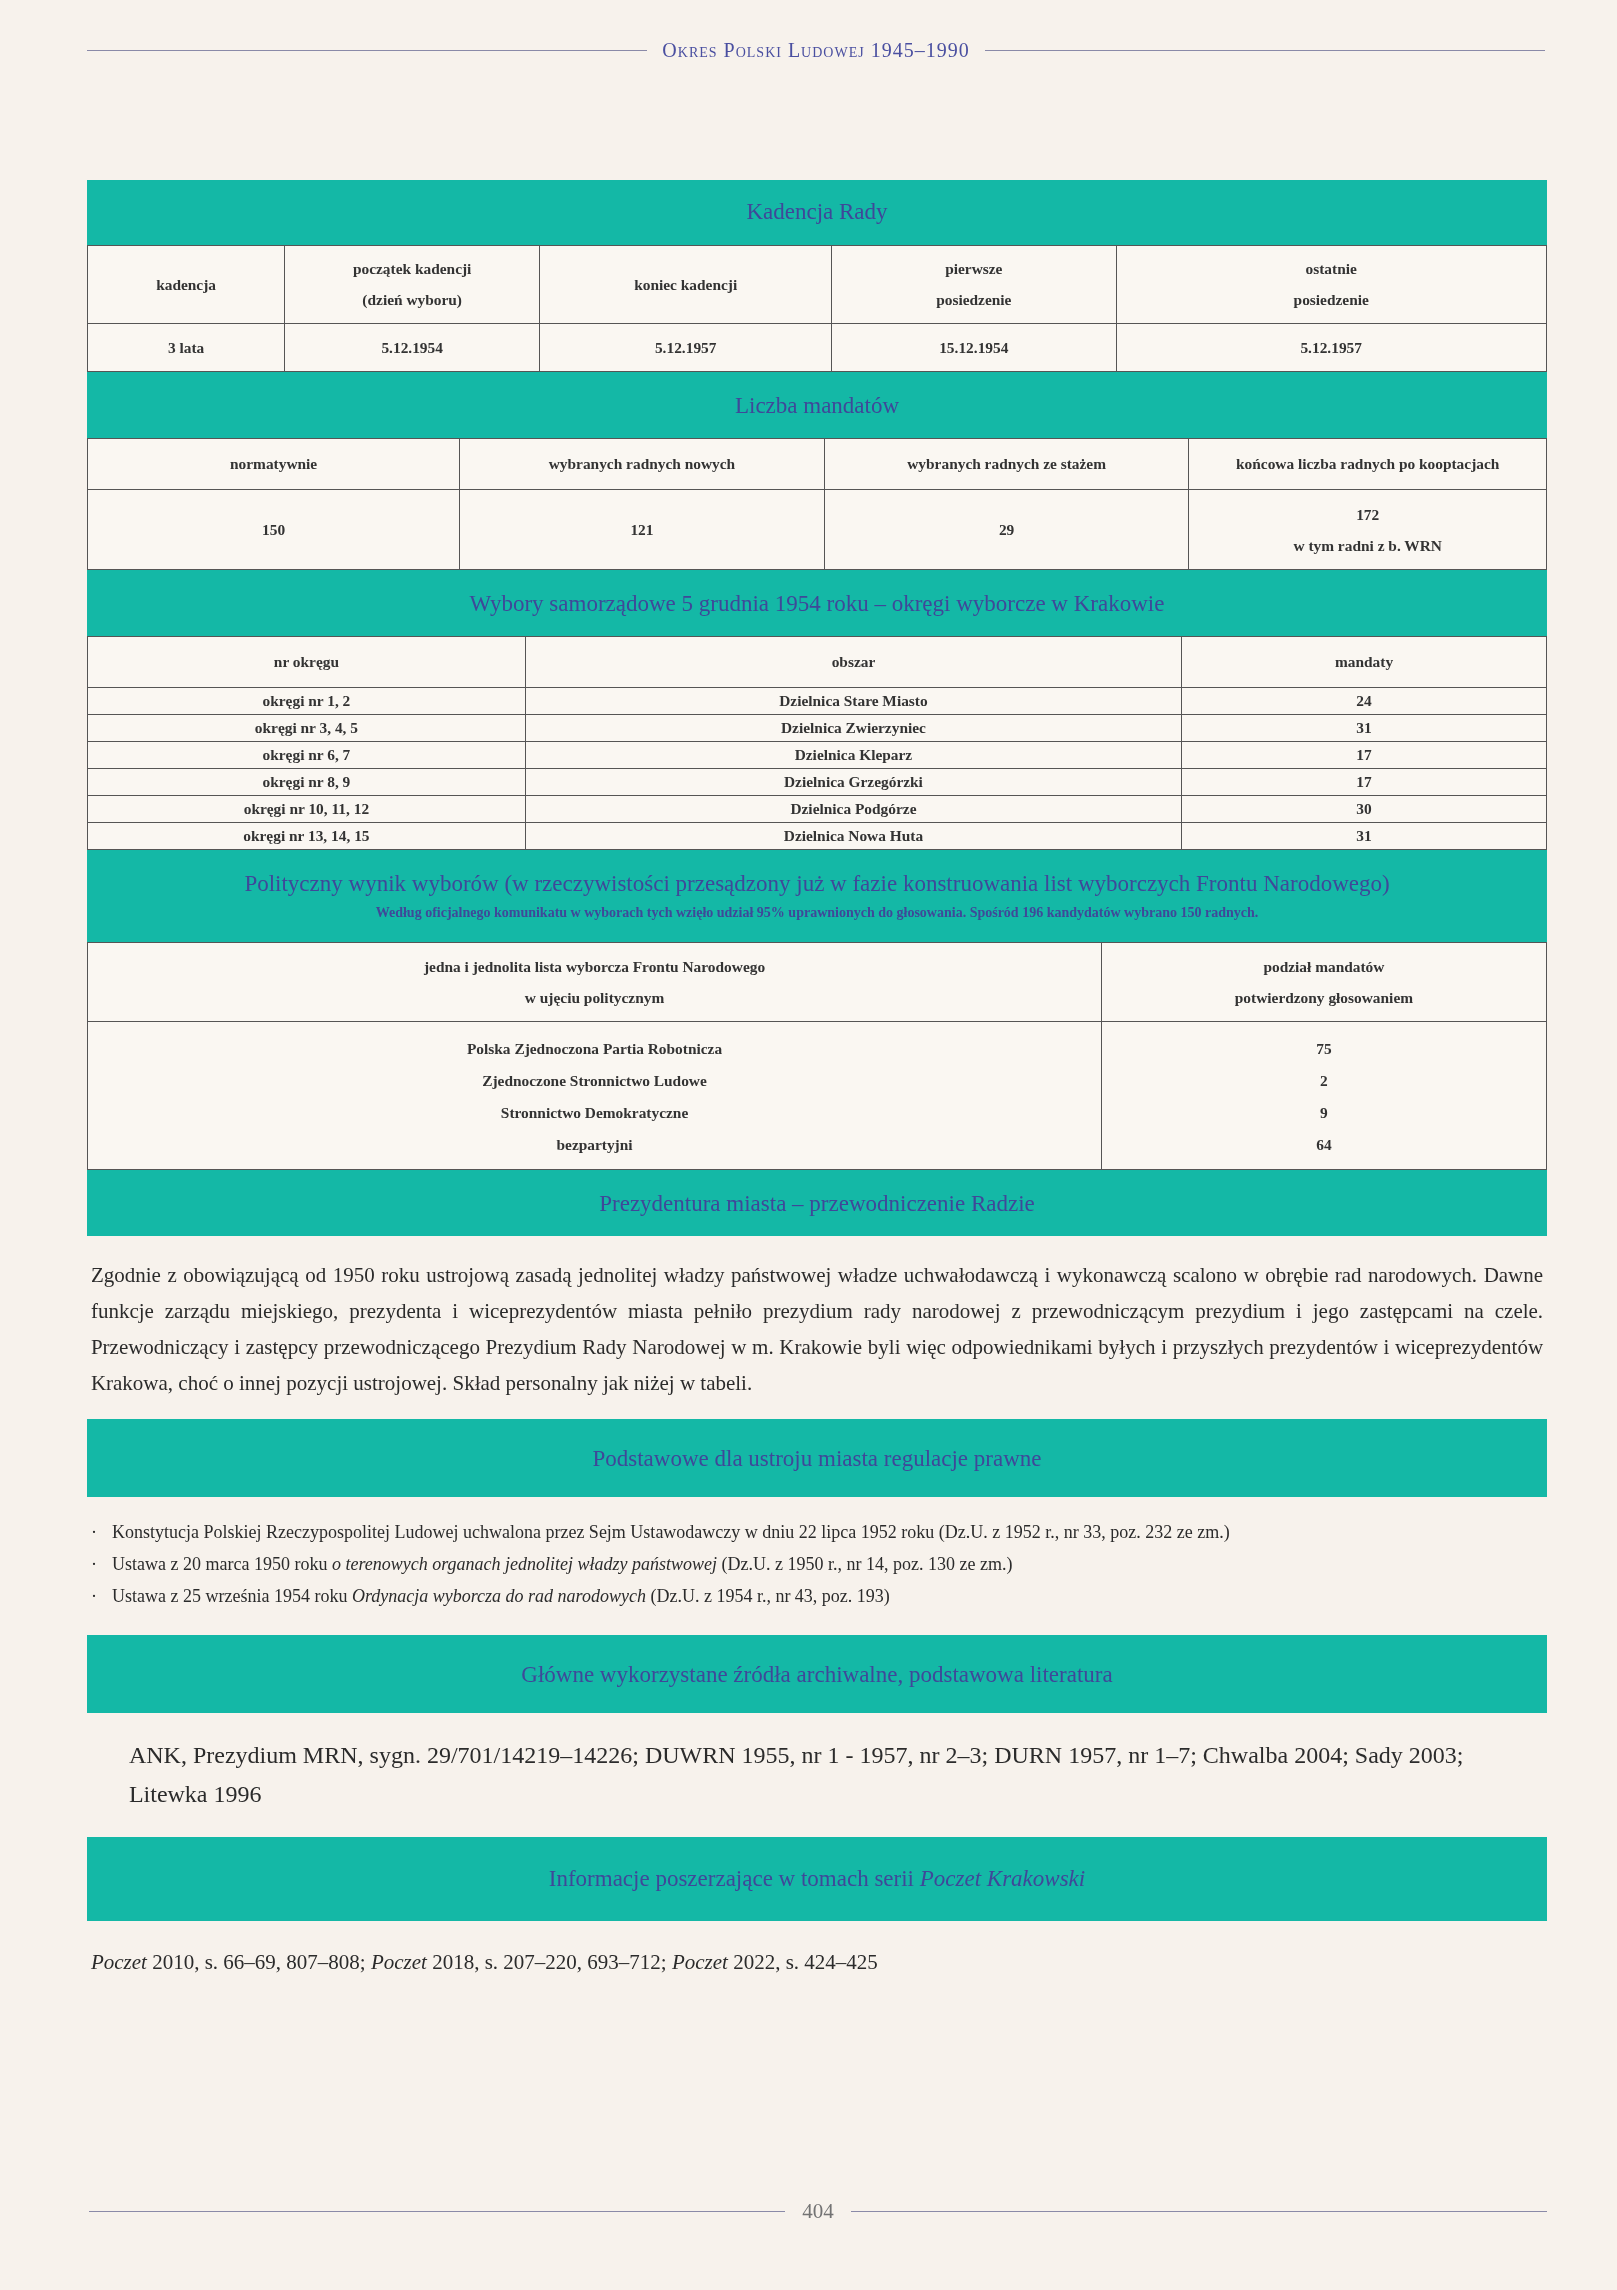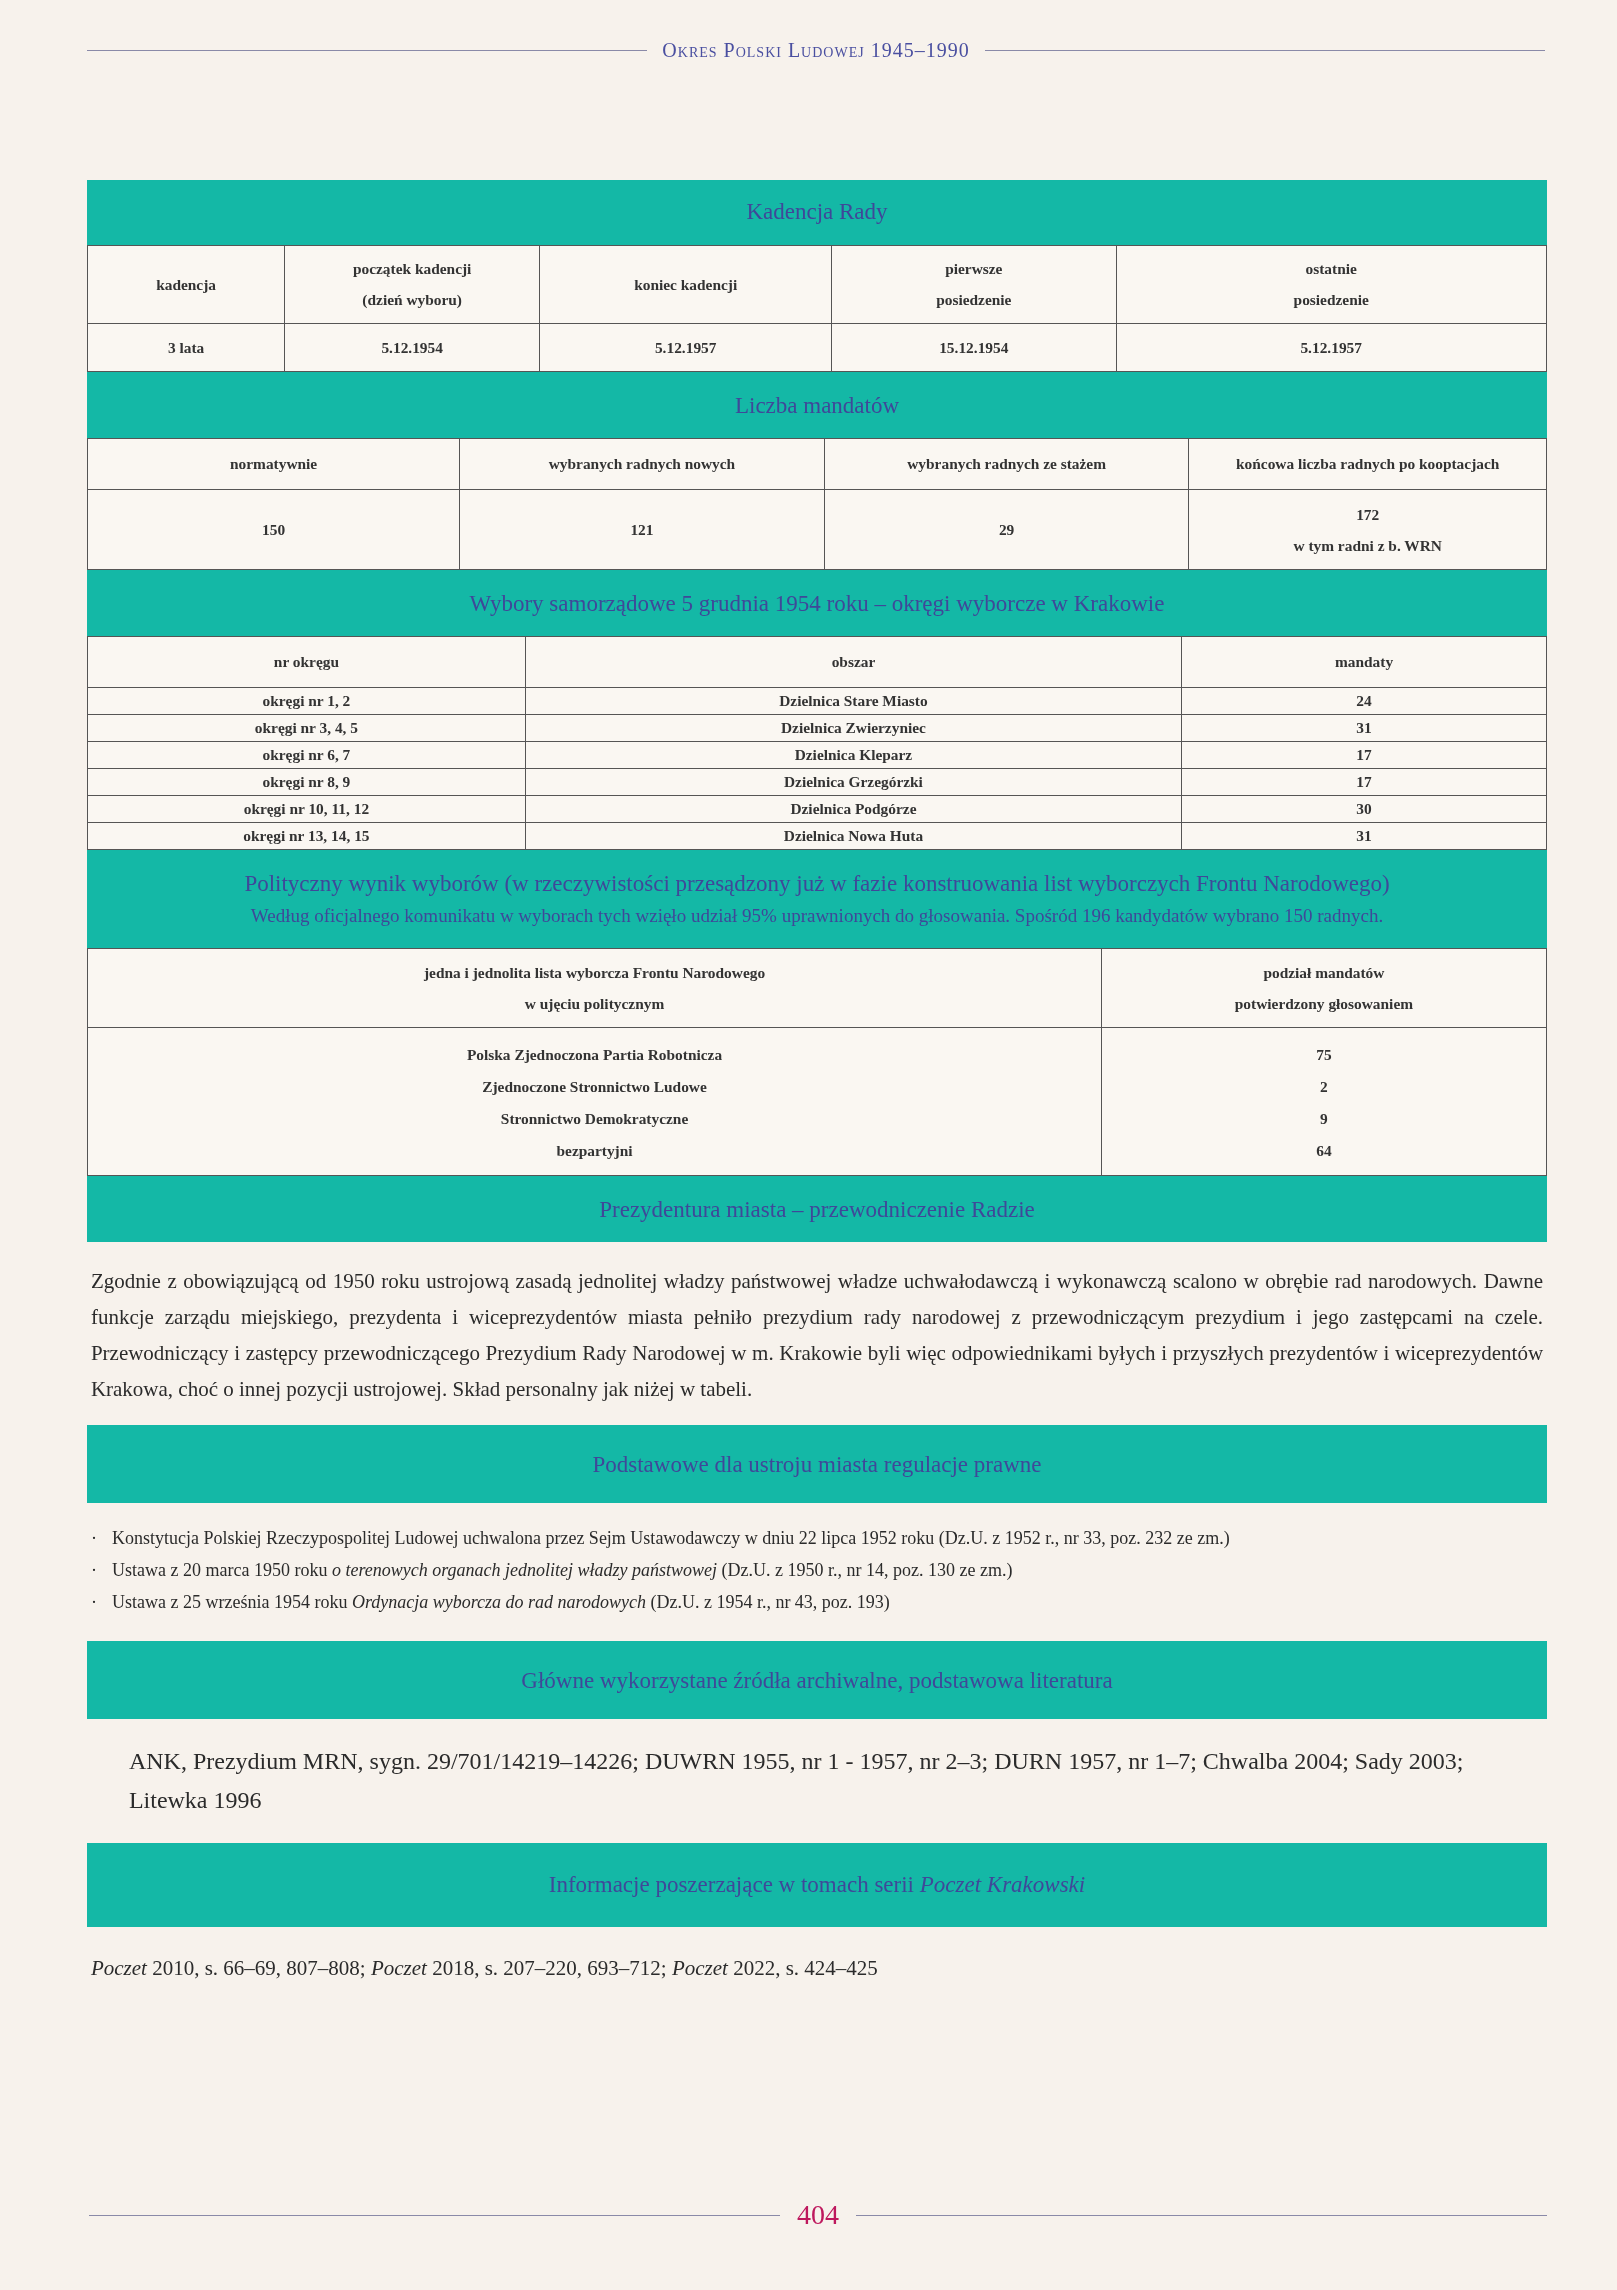--- a/index.html
+++ b/index.html
@@ -37,36 +37,36 @@
   }
   table.t1 { border-top: 1.9px solid #555; border-bottom: 1.9px solid #555; }
   table.t1 th { height: 70px; line-height: 31px; }
   table.t1 td { height: 39px; }
   table.t2 th { height: 42px; }
   table.t2 td { height: 71px; line-height: 31px; }
   table.t3 th { height: 42px; }
   table.t3 td { height: 26px; padding: 0; font-size: 15.4px; }
   table.t4 th { height: 70px; line-height: 31px; }
   table.t4 td { padding: 11.6px 0 7.7px 0; line-height: 32px; vertical-align: top; }
-  .subnote { text-align: center; color: #3f4899; font-size: 19px; font-weight: normal; padding: 0 0 21px 0; margin-top: -11.6px; }
+  .subnote { text-align: center; color: #3f4899; font-size: 14px; font-weight: bold; padding: 0 0 21px 0; margin-top: -11.6px; }
   .para {
     font-size: 21px; line-height: 36px; text-align: justify; color: #2b2b2b;
     padding: 21px 1.9px 17.4px 1.9px;
   }
   ul.regs { list-style: none; margin: 0; padding: 19.3px 0 23px 0; }
   ul.regs li { font-size: 18px; line-height: 32px; position: relative; padding-left: 23px; }
   ul.regs li::before { content: "·"; position: absolute; left: 1.9px; }
   .sources { font-size: 24px; line-height: 39px; padding: 23px 1.9px 23px 1.9px; margin-left: 38px; }
   .poczet { font-size: 21px; padding: 29px 1.9px; }
   .poczet i, ul.regs i, .section-title i { font-style: italic; }
   .footer {
     position: absolute; top: 2199px; left: 89px; width: 1458px;
     display: flex; align-items: center; gap: 17.4px;
   }
-  .page-number { color: #be185d; font-size: 28px; }
+  .page-number { color: #737373; font-size: 21px; }
 </style>
 </head>
 <body>
 
 <div class="running-head">
   <div class="rule"></div>
   <span class="running-title">Okres Polski Ludowej 1945–1990</span>
   <div class="rule"></div>
 </div>
 

